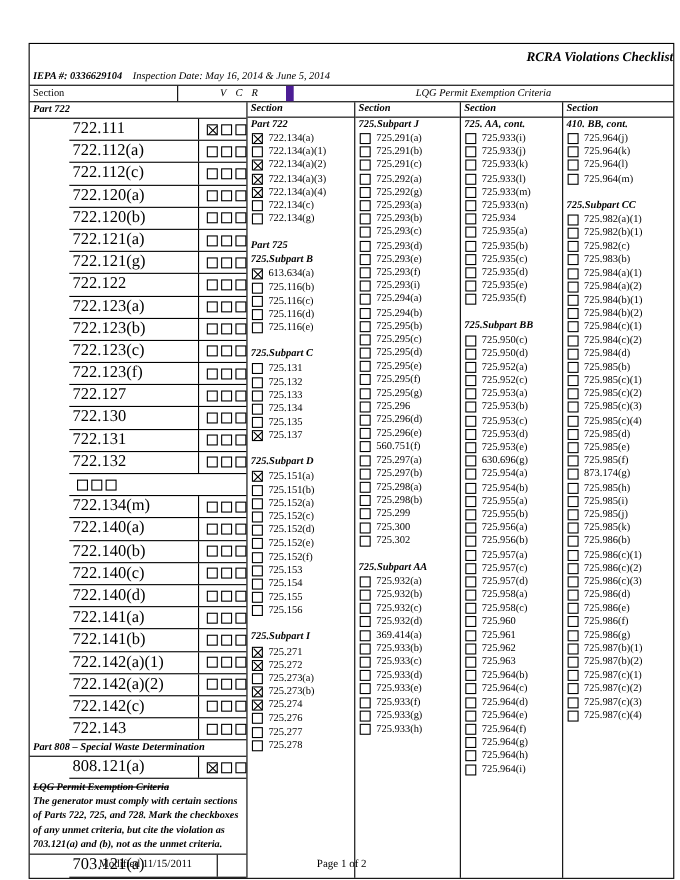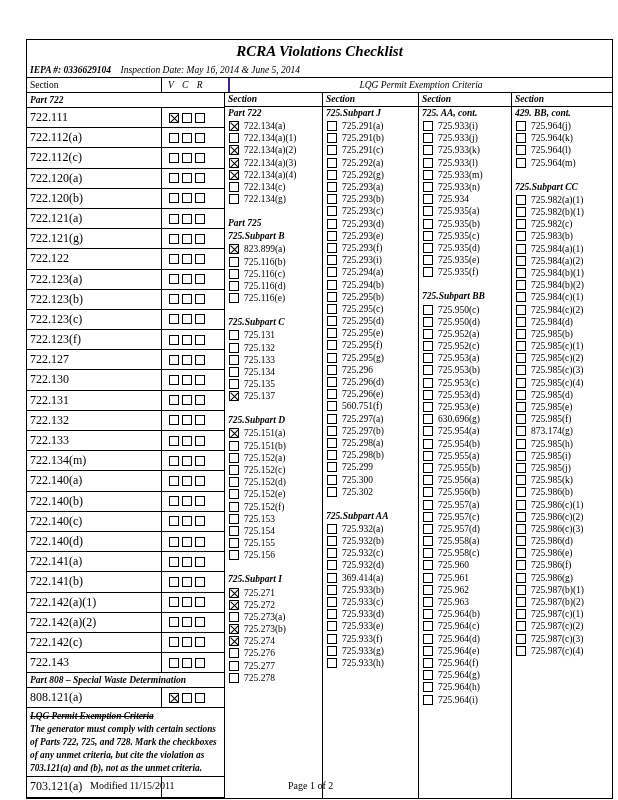--- a/index.html
+++ b/index.html
@@ -1,28 +1,28 @@
 <!DOCTYPE html>
 <html><head>
 <meta charset="utf-8">
 <style>
   html, body { margin: 0; padding: 0; background: #ffffff; }
   body { width: 618px; height: 800px; position: relative; overflow: hidden;
          font-family: "Liberation Serif", "DejaVu Serif", serif; color: #000; }
   .sheet { position: absolute; left: 26px; top: 39px; width: 587px; border: 1.5px solid #000; box-sizing: border-box; }
-  .title-row { height: 23px; text-align: center; font-style: italic; font-weight: bold; font-size: 15px; line-height: 23px; }
+  .title-row { height: 23px; text-align: right; font-style: italic; font-weight: bold; font-size: 12px; line-height: 23px; }
   .meta-row { height: 14px; font-size: 9.5px; font-style: italic; font-weight: bold; padding-left: 3px; line-height: 14px; border-bottom: 1px solid #000; }
   .meta-row .insp { font-weight: normal; }
   .hdr-row { display: flex; height: 14px; border-bottom: 1.5px solid #000; font-size: 9.5px; line-height: 14px; }
   .hdr-row .c1 { width: 131px; padding-left: 3px; border-right: 1px solid #000; }
-  .hdr-row .c2 { width: 60px; padding-left: 6px; font-style: italic; border-right: 2px solid #4c1d95; letter-spacing: 3px; }
+  .hdr-row .c2 { width: 60px; padding-left: 6px; font-style: italic; border-right: 7px solid #4c1d95; letter-spacing: 3px; margin-left: 32px; }
   .hdr-row .c3 { flex: 1; text-align: center; font-style: italic; }
   .body { display: flex; }
   .left { width: 198px; border-right: 1.5px solid #000; box-sizing: border-box; }
-  .lrow { display: flex; height: 19.2px; border-bottom: 1px solid #000; font-size: 12px; }
+  .lrow { display: flex; height: 19.2px; border-bottom: 1px solid #000; font-size: 15px; margin-left: 36px; }
   .lrow .sec { width: 135px; padding-left: 3px; line-height: 19px; border-right: 1px solid #000; box-sizing: border-box; }
   .lrow .vcr { flex: 1; display: flex; align-items: center; gap: 3px; padding-left: 7px; }
   .lhead { height: 14px; font-size: 9.5px; font-weight: bold; font-style: italic; padding-left: 3px; line-height: 14px; border-bottom: 1px solid #000; }
   .note { font-size: 9.3px; font-style: italic; font-weight: bold; line-height: 12.8px; padding: 2px 3px; border-bottom: 1px solid #000; }
   .cb { width: 10px; height: 10px; border: 1px solid #000; box-sizing: border-box; position: relative; display: inline-block; flex: none; }
   .cb.x::before, .cb.x::after { content: ""; position: absolute; left: 4px; top: -1px; width: 1px; height: 11px; background: #000; }
   .cb.x::before { transform: rotate(45deg); }
   .cb.x::after { transform: rotate(-45deg); }
   .cols { flex: 1; display: flex; }
   .col { box-sizing: border-box; border-right: 1px solid #000; padding-left: 3px; }
@@ -175,21 +175,20 @@
           </div>
           <div class="lrow">
             <div class="sec">722.132</div>
             <div class="vcr">
               <span class="cb"></span>
               <span class="cb"></span>
               <span class="cb"></span>
             </div>
           </div>
           <div class="lrow">
-            <div class="sec">722.133</div>
             <div class="vcr">
               <span class="cb"></span>
               <span class="cb"></span>
               <span class="cb"></span>
             </div>
           </div>
           <div class="lrow">
             <div class="sec">722.134(m)</div>
             <div class="vcr">
               <span class="cb"></span>
@@ -331,21 +330,21 @@
           </div>
           <div class="item">
             <span class="cb"></span>
             <span>722.134(g)</span>
           </div>
           <div class="spacer"></div>
           <div class="grp">Part 725</div>
           <div class="grp">725.Subpart B</div>
           <div class="item">
             <span class="cb x"></span>
-            <span>823.899(a)</span>
+            <span>613.634(a)</span>
           </div>
           <div class="item">
             <span class="cb"></span>
             <span>725.116(b)</span>
           </div>
           <div class="item">
             <span class="cb"></span>
             <span>725.116(c)</span>
           </div>
           <div class="item">
@@ -826,21 +825,21 @@
             <span class="cb"></span>
             <span>725.964(h)</span>
           </div>
           <div class="item">
             <span class="cb"></span>
             <span>725.964(i)</span>
           </div>
         </div>
       <div class="col" style="flex:1" id="col3">
           <div class="colhead">Section</div>
-          <div class="grp">429. BB, cont.</div>
+          <div class="grp">410. BB, cont.</div>
           <div class="item">
             <span class="cb"></span>
             <span>725.964(j)</span>
           </div>
           <div class="item">
             <span class="cb"></span>
             <span>725.964(k)</span>
           </div>
           <div class="item">
             <span class="cb"></span>

